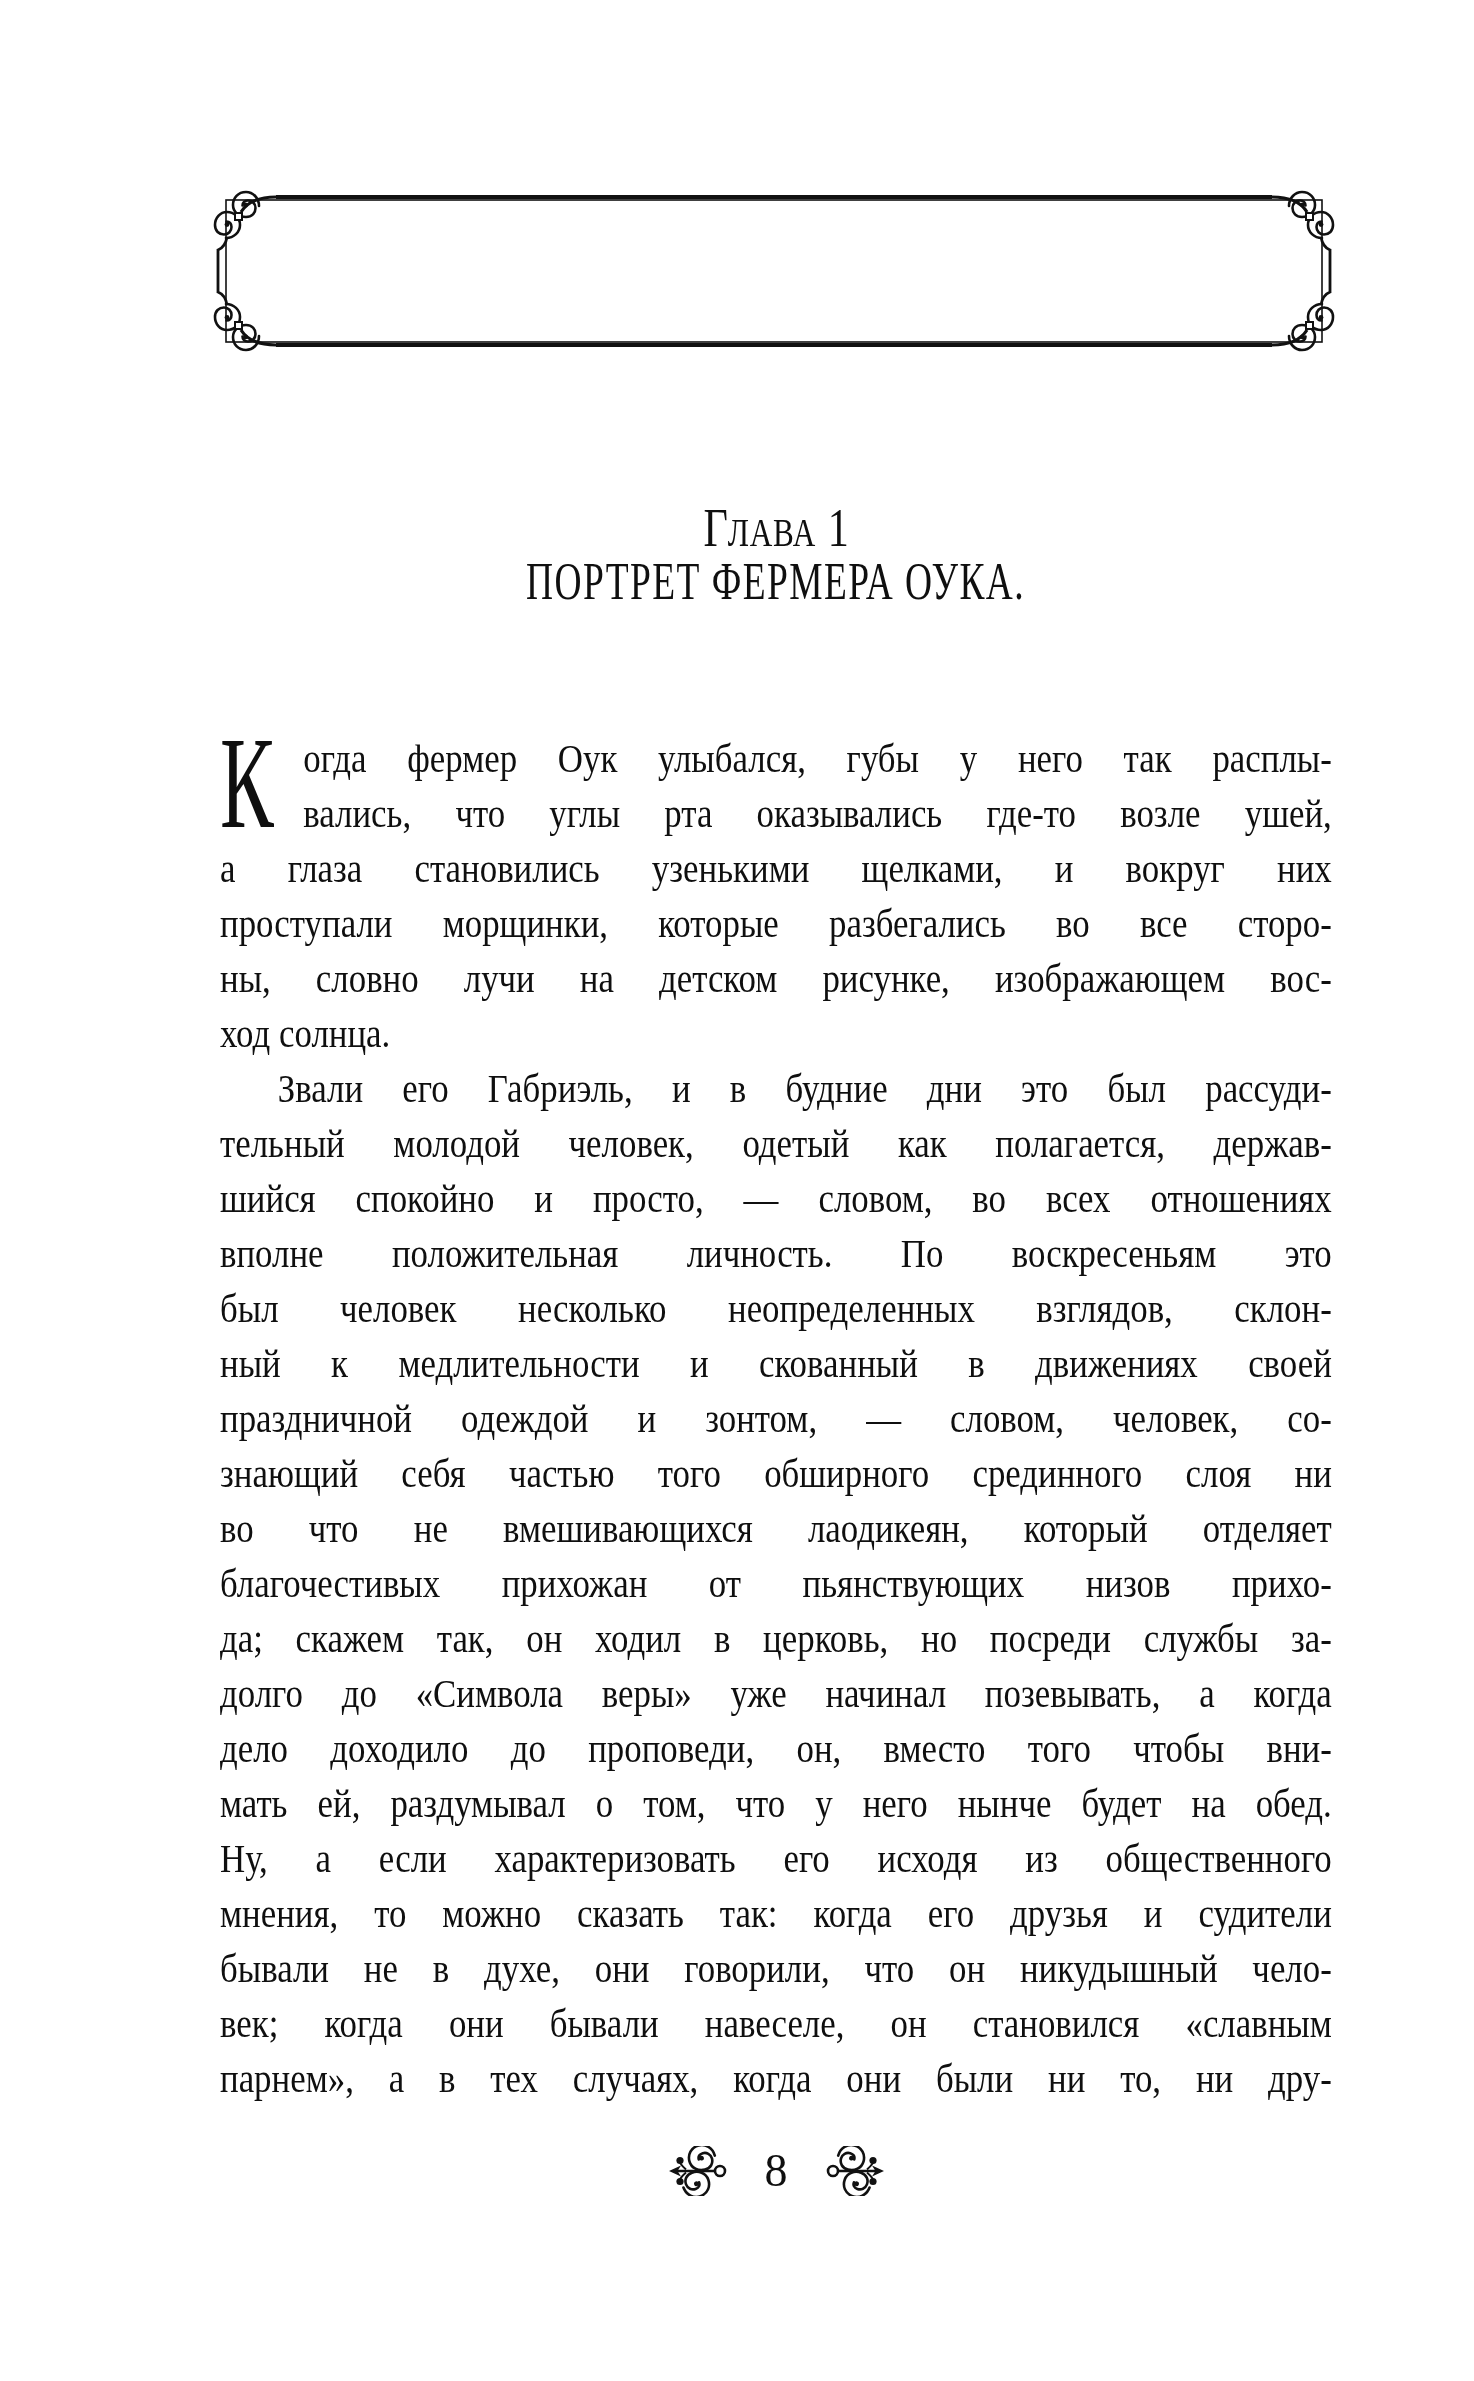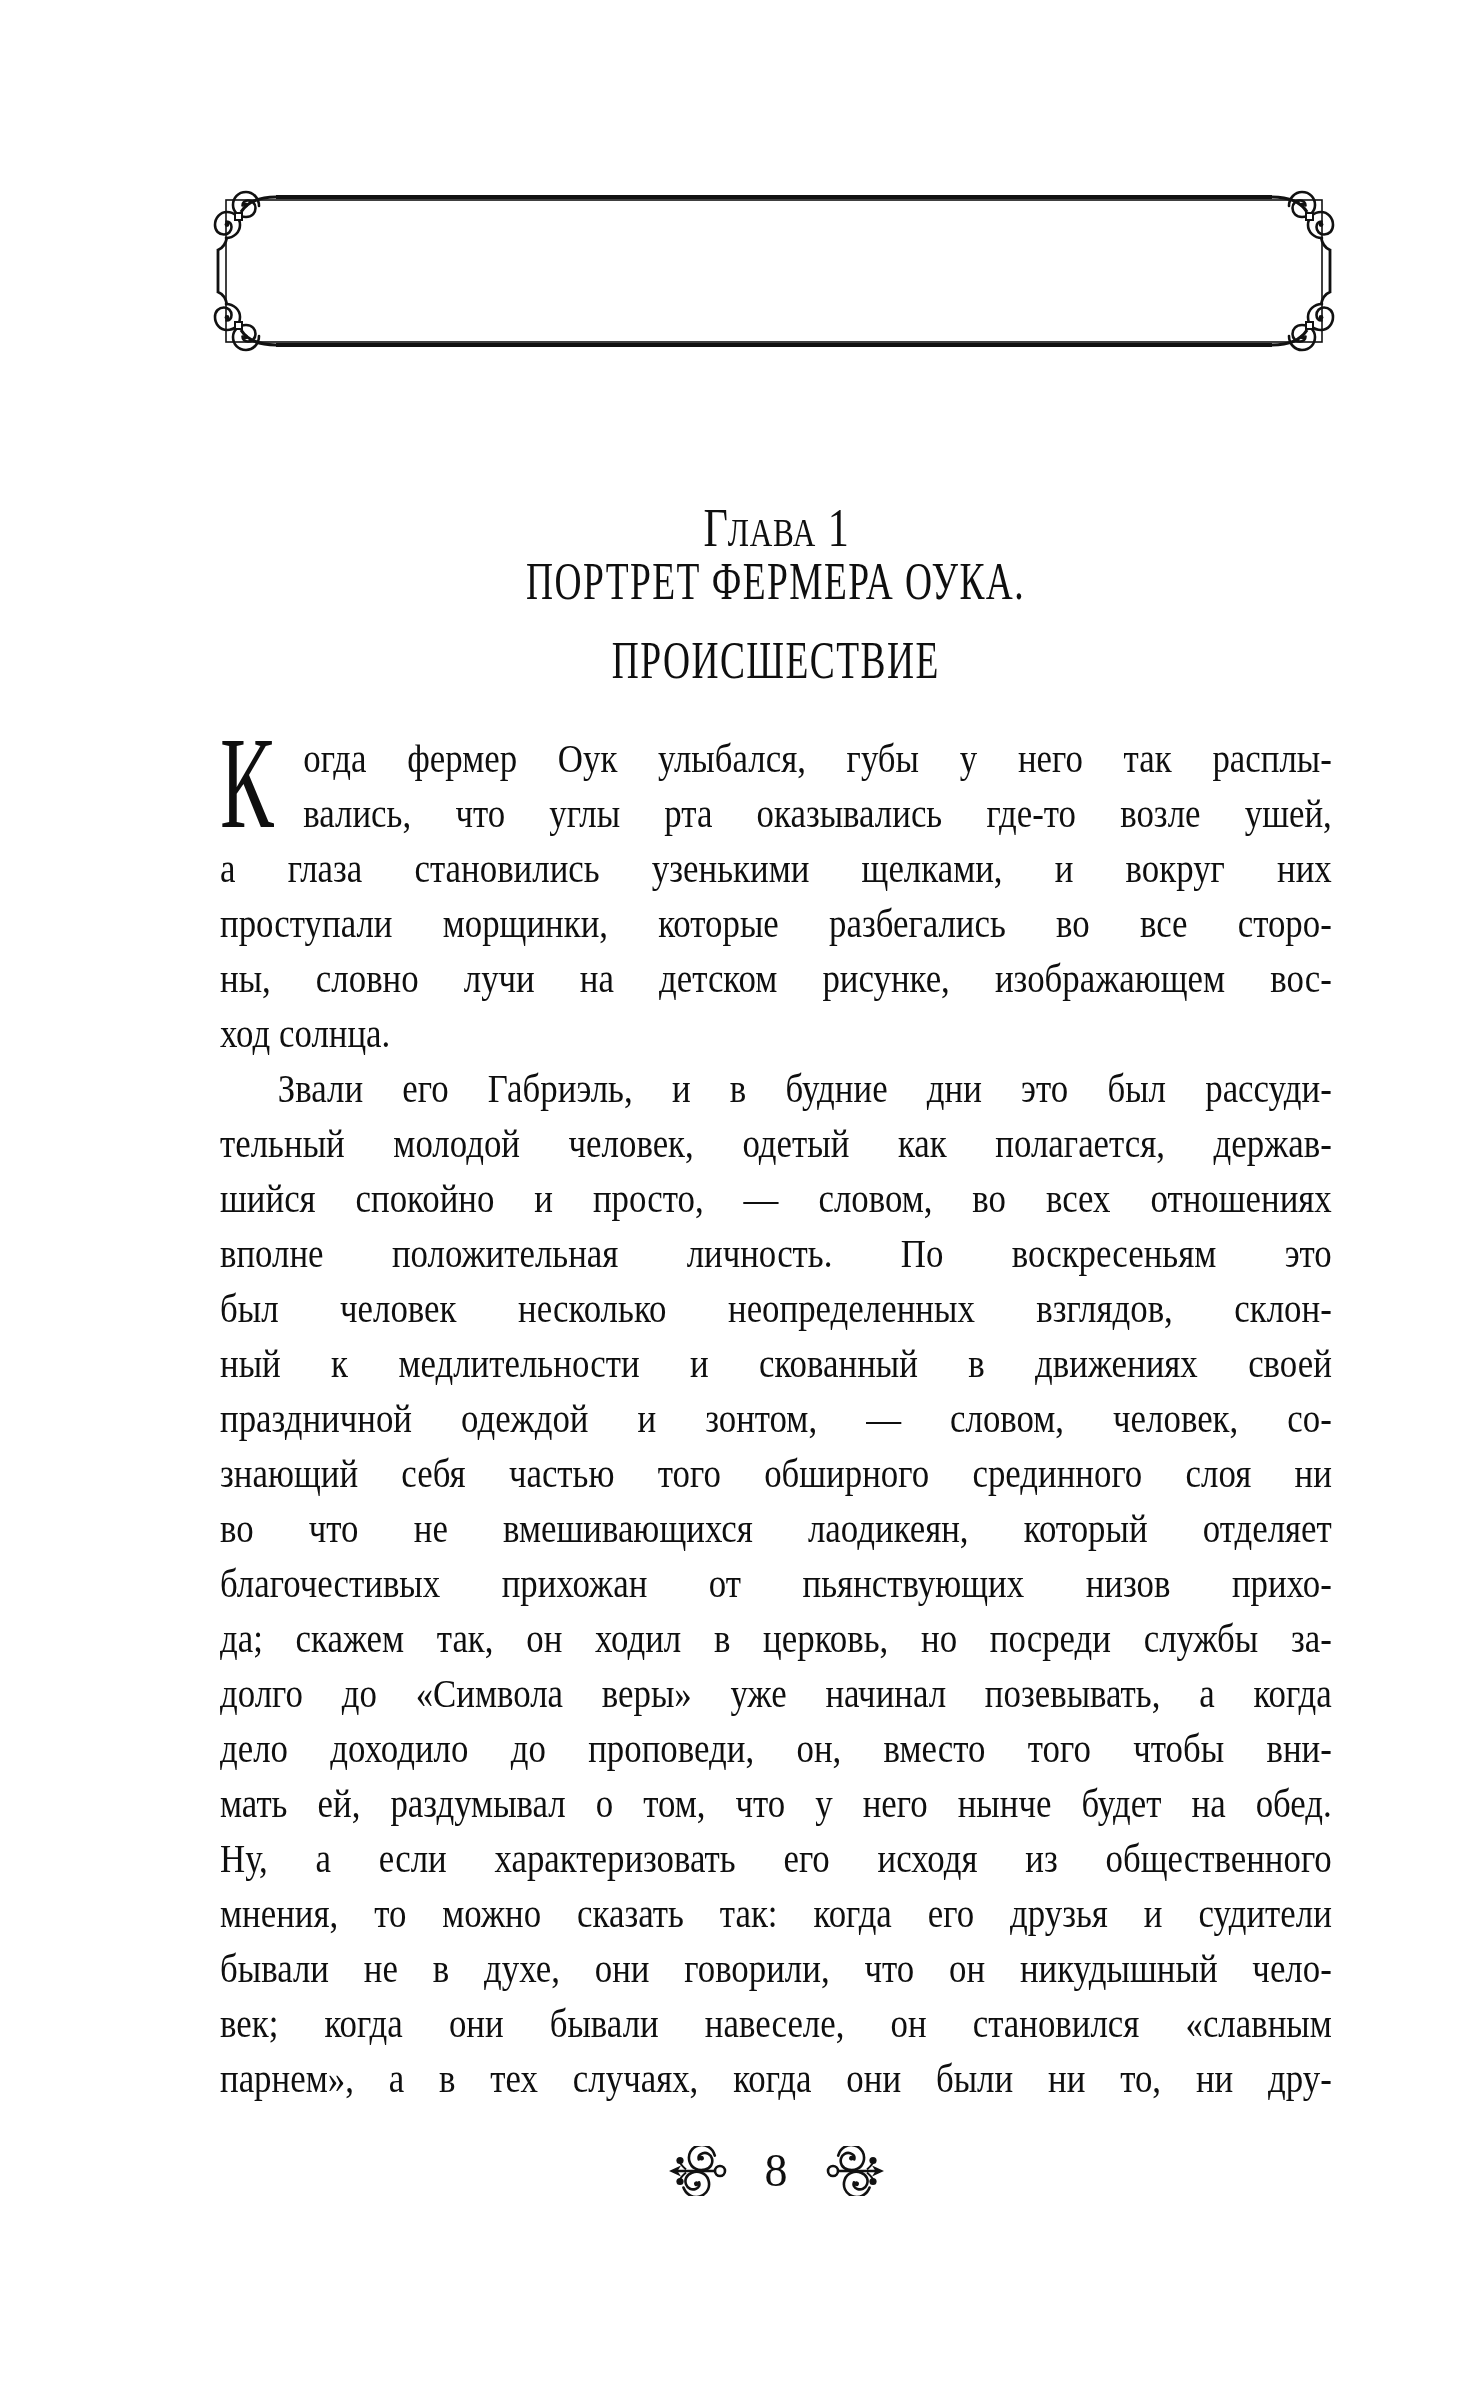--- a/index.html
+++ b/index.html
@@ -88,21 +88,20 @@
     <use href="#cornerTL" transform="translate(0,182) scale(1,-1)"></use>
     <use href="#cornerTL" transform="translate(1148,182) scale(-1,-1)"></use>
   </svg>
 
   <div class="centered chapter">
     <span class="chapter-inner"><span class="ch-init">Г</span><span class="ch-rest">ЛАВА</span><span class="ch-num">1</span></span>
   </div>
 
   <div class="centered subtitle">
     <span class="subtitle-line"><span class="subtitle-inner">ПОРТРЕТ ФЕРМЕРА ОУКА.</span></span>
-    <span class="subtitle-line"><span class="subtitle-inner">ПРОИСШЕСТВИЕ</span></span>
   </div>
 
   <div class="body-block">
     <span class="dropcap">К</span>
     <div class="ln ln-dc">огда фермер Оук улыбался, губы у него так расплы-</div>
     <div class="ln ln-dc">вались, что углы рта оказывались где-то возле ушей,</div>
     <div class="ln">а глаза становились узенькими щелками, и вокруг них</div>
     <div class="ln">проступали морщинки, которые разбегались во все сторо-</div>
     <div class="ln">ны, словно лучи на детском рисунке, изображающем вос-</div>
     <div class="ln ln-end">ход солнца.</div>

